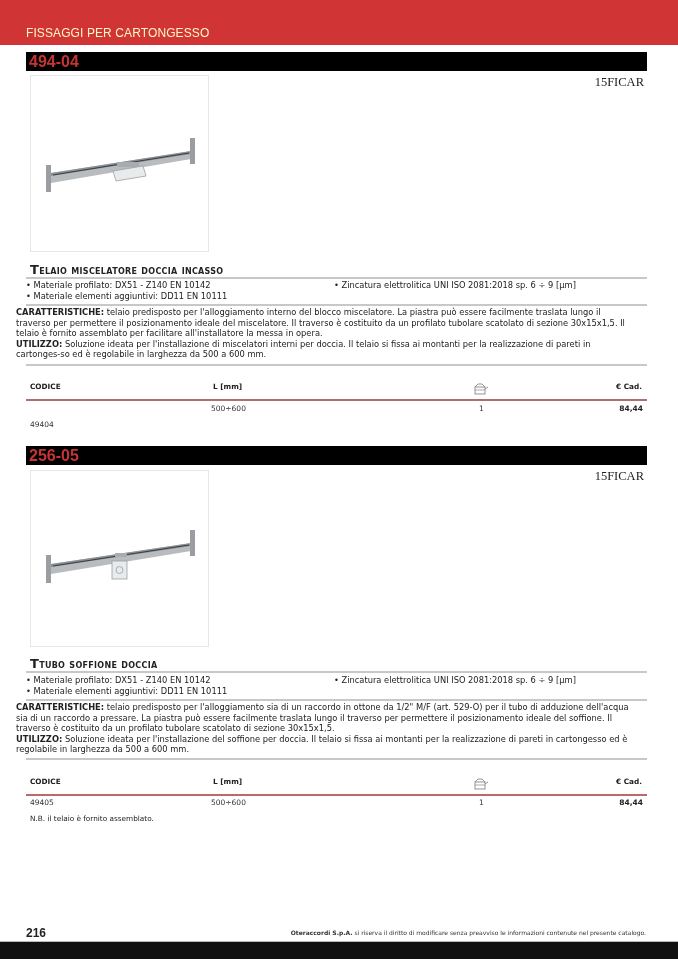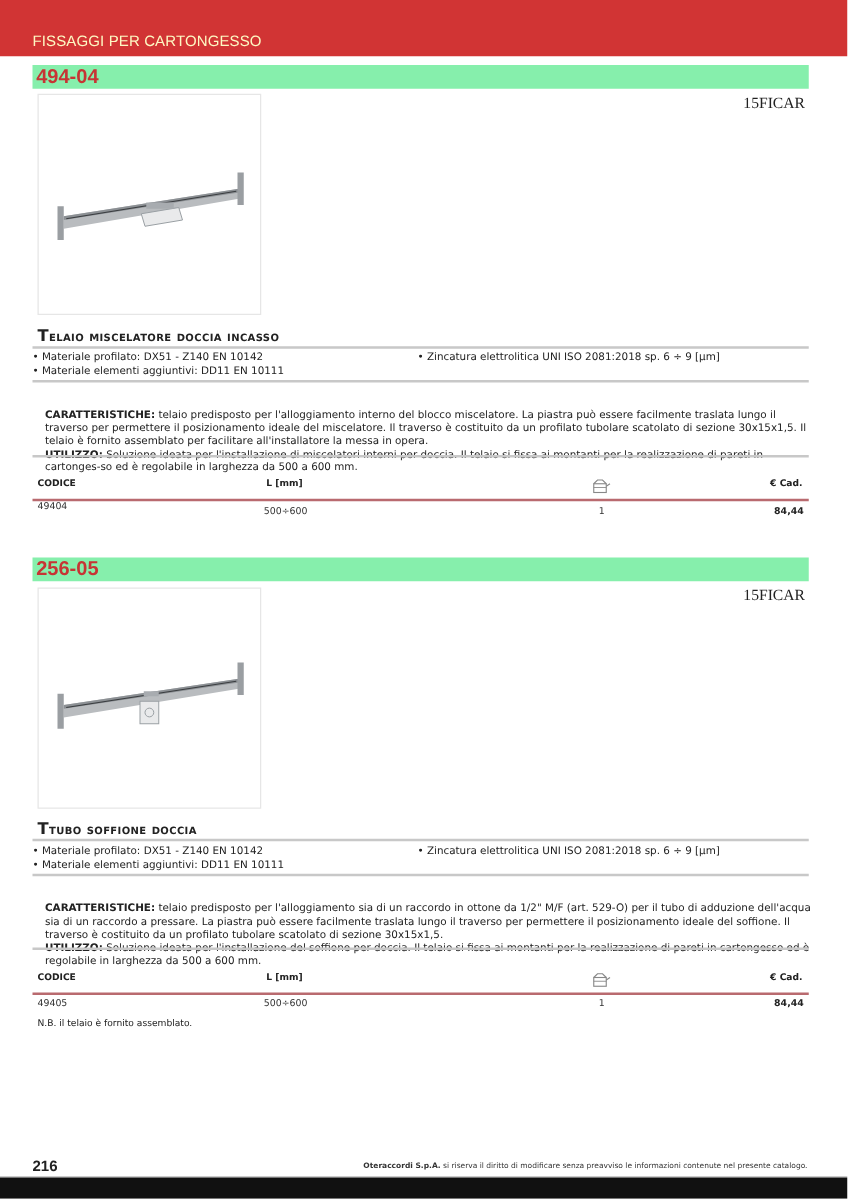--- a/index.html
+++ b/index.html
@@ -3,31 +3,31 @@
 <meta charset="utf-8">
 <style>
   * { box-sizing: border-box; margin: 0; padding: 0; }
   html, body { width: 678px; height: 959px; background: #ffffff; overflow: hidden; }
   body { position: relative; font-family: "DejaVu Sans", "Liberation Sans", sans-serif; color: #222; }
 
   .top-band { position: absolute; left: 0; top: 0; width: 678px; height: 45px; background: #d13434; }
   .top-band .section-title { position: absolute; left: 26px; top: 26px; font-size: 12px; color: #fef9c3; font-family: "Liberation Sans", sans-serif; letter-spacing: 0.1px; }
 
   .product { position: absolute; left: 0; width: 678px; }
-  .code-bar { position: absolute; left: 26px; width: 621px; height: 19px; background: #86efac; }
+  .code-bar { position: absolute; left: 26px; width: 621px; height: 19px; background: #000000; }
   .code-bar .code { position: absolute; left: 3px; top: 0px; font-size: 16px; font-weight: bold; color: #c73434; font-family: "Liberation Sans", sans-serif; line-height: 19px; }
   .brand { position: absolute; right: 34px; font-size: 12.5px; color: #222; font-family: Liberation Serif, serif; }
   .photo-box { position: absolute; left: 30px; width: 179px; height: 177px; border: 1px solid #e6e6e6; background: #fff; }
   .photo-box svg { position: absolute; left: 0; top: 0; }
 
   .prod-title { position: absolute; left: 30px; font-size: 11px; font-weight: bold; color: #222; font-variant: small-caps; font-family: "DejaVu Sans", sans-serif; letter-spacing: 0.3px; }
   .prod-title .big { font-size: 13px; }
   .hr { position: absolute; left: 26px; width: 621px; height: 2px; background: #c8c8c8; }
   .bullet { position: absolute; font-size: 8.3px; color: #222; white-space: nowrap; }
-  .desc { position: absolute; left: 36px; width: 621px; font-size: 8.3px; line-height: 10.6px; color: #222; margin-top: 19px; }
+  .desc { position: absolute; left: 16px; width: 621px; font-size: 8.3px; line-height: 10.6px; color: #222; }
   .desc b { font-weight: bold; }
 
   .tbl-h { position: absolute; font-size: 7.3px; font-weight: bold; color: #222; }
   .tbl-line { position: absolute; left: 26px; width: 621px; height: 2px; background: #b96a6f; }
   .tbl-c { position: absolute; font-size: 7.5px; color: #333; }
   .tbl-c.bold { font-weight: bold; color: #222; margin-left: 28px; }
   .note { position: absolute; left: 30px; font-size: 7.3px; font-weight: normal; color: #222; }
 
   .pack-icon { position: absolute; width: 16px; height: 12px; }
 
@@ -81,21 +81,21 @@
     <span class="tbl-h" style="left:213px;top:382px;">L [mm]</span>
     <svg class="pack-icon" style="left:473px;top:383px;" viewBox="0 0 16 12">
       <rect x="2" y="4" width="10" height="7" fill="none" stroke="#888" stroke-width="0.9"></rect>
       <path d="M2,4 L5,1 L9,1 L12,4" fill="none" stroke="#888" stroke-width="0.9"></path>
       <path d="M12,6 L15,4" fill="none" stroke="#888" stroke-width="0.9"></path>
       <line x1="2" y1="7" x2="12" y2="7" stroke="#888" stroke-width="0.7"></line>
     </svg>
     <span class="tbl-h" style="right:36px;top:382px;">€ Cad.</span>
     <div class="tbl-line" style="top:399px;"></div>
     <div>
-      <span class="tbl-c" style="left:30px;top:400px;text-align:right;">49404</span>
+      <span class="tbl-c" style="left:30px;top:420px;text-align:right;">49404</span>
       <span class="tbl-c" style="left:211px;top:404px;">500÷600</span>
       <span class="tbl-c" style="left:479px;top:404px;">1</span>
       <span class="tbl-c bold" style="right:35px;top:404px;">84,44</span>
     </div>
   </div>
 </div>
 
 <div class="product" style="top:0;">
   <div class="code-bar" style="top:446px;">
     <span class="code">256-05</span>

